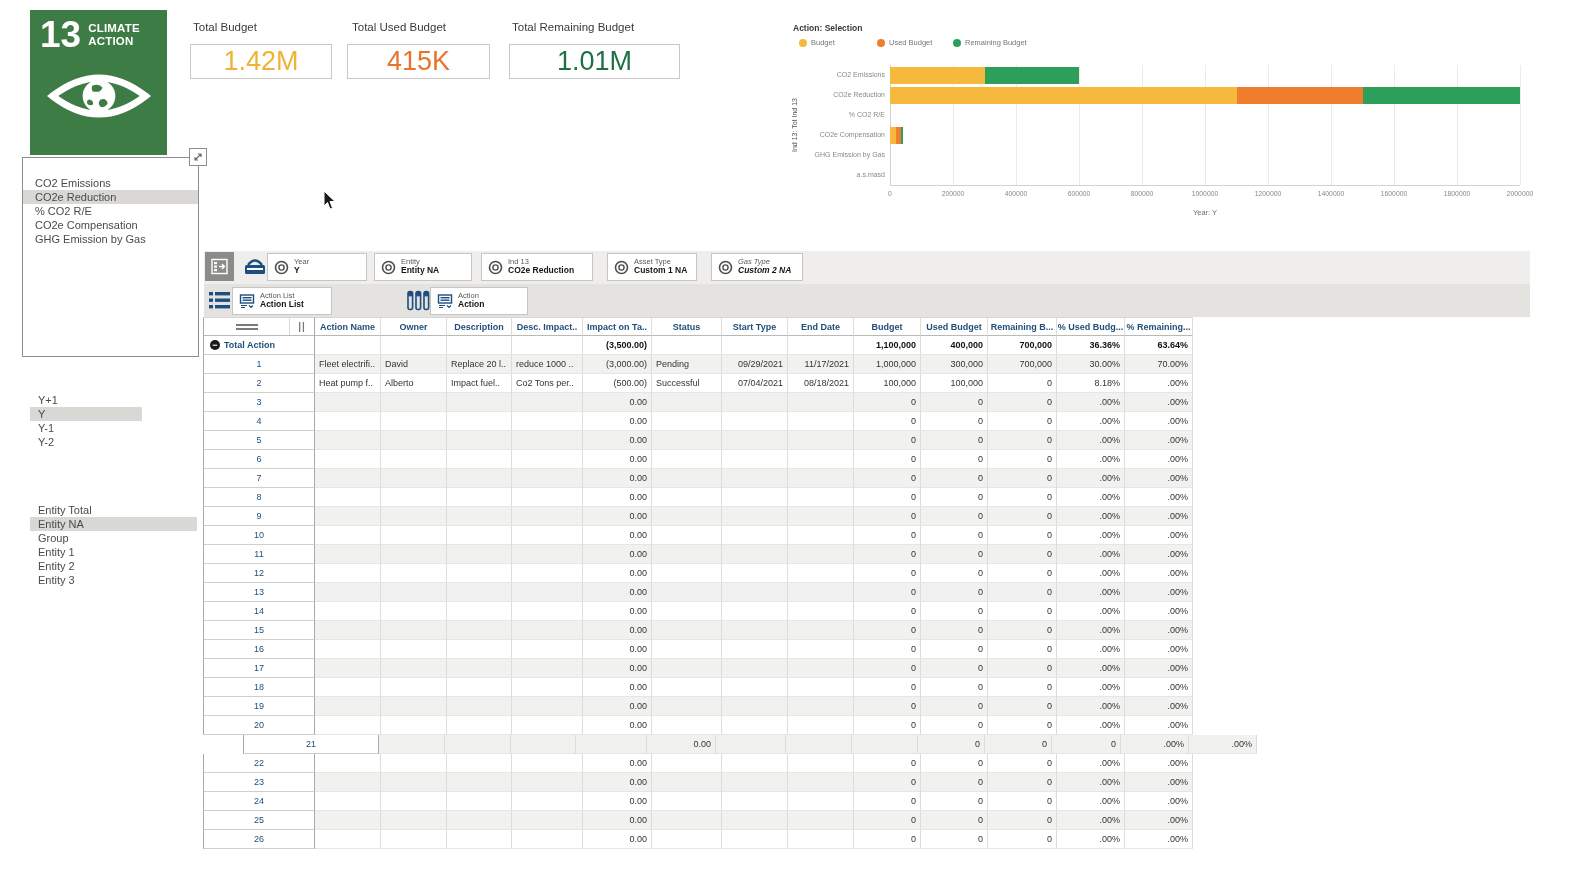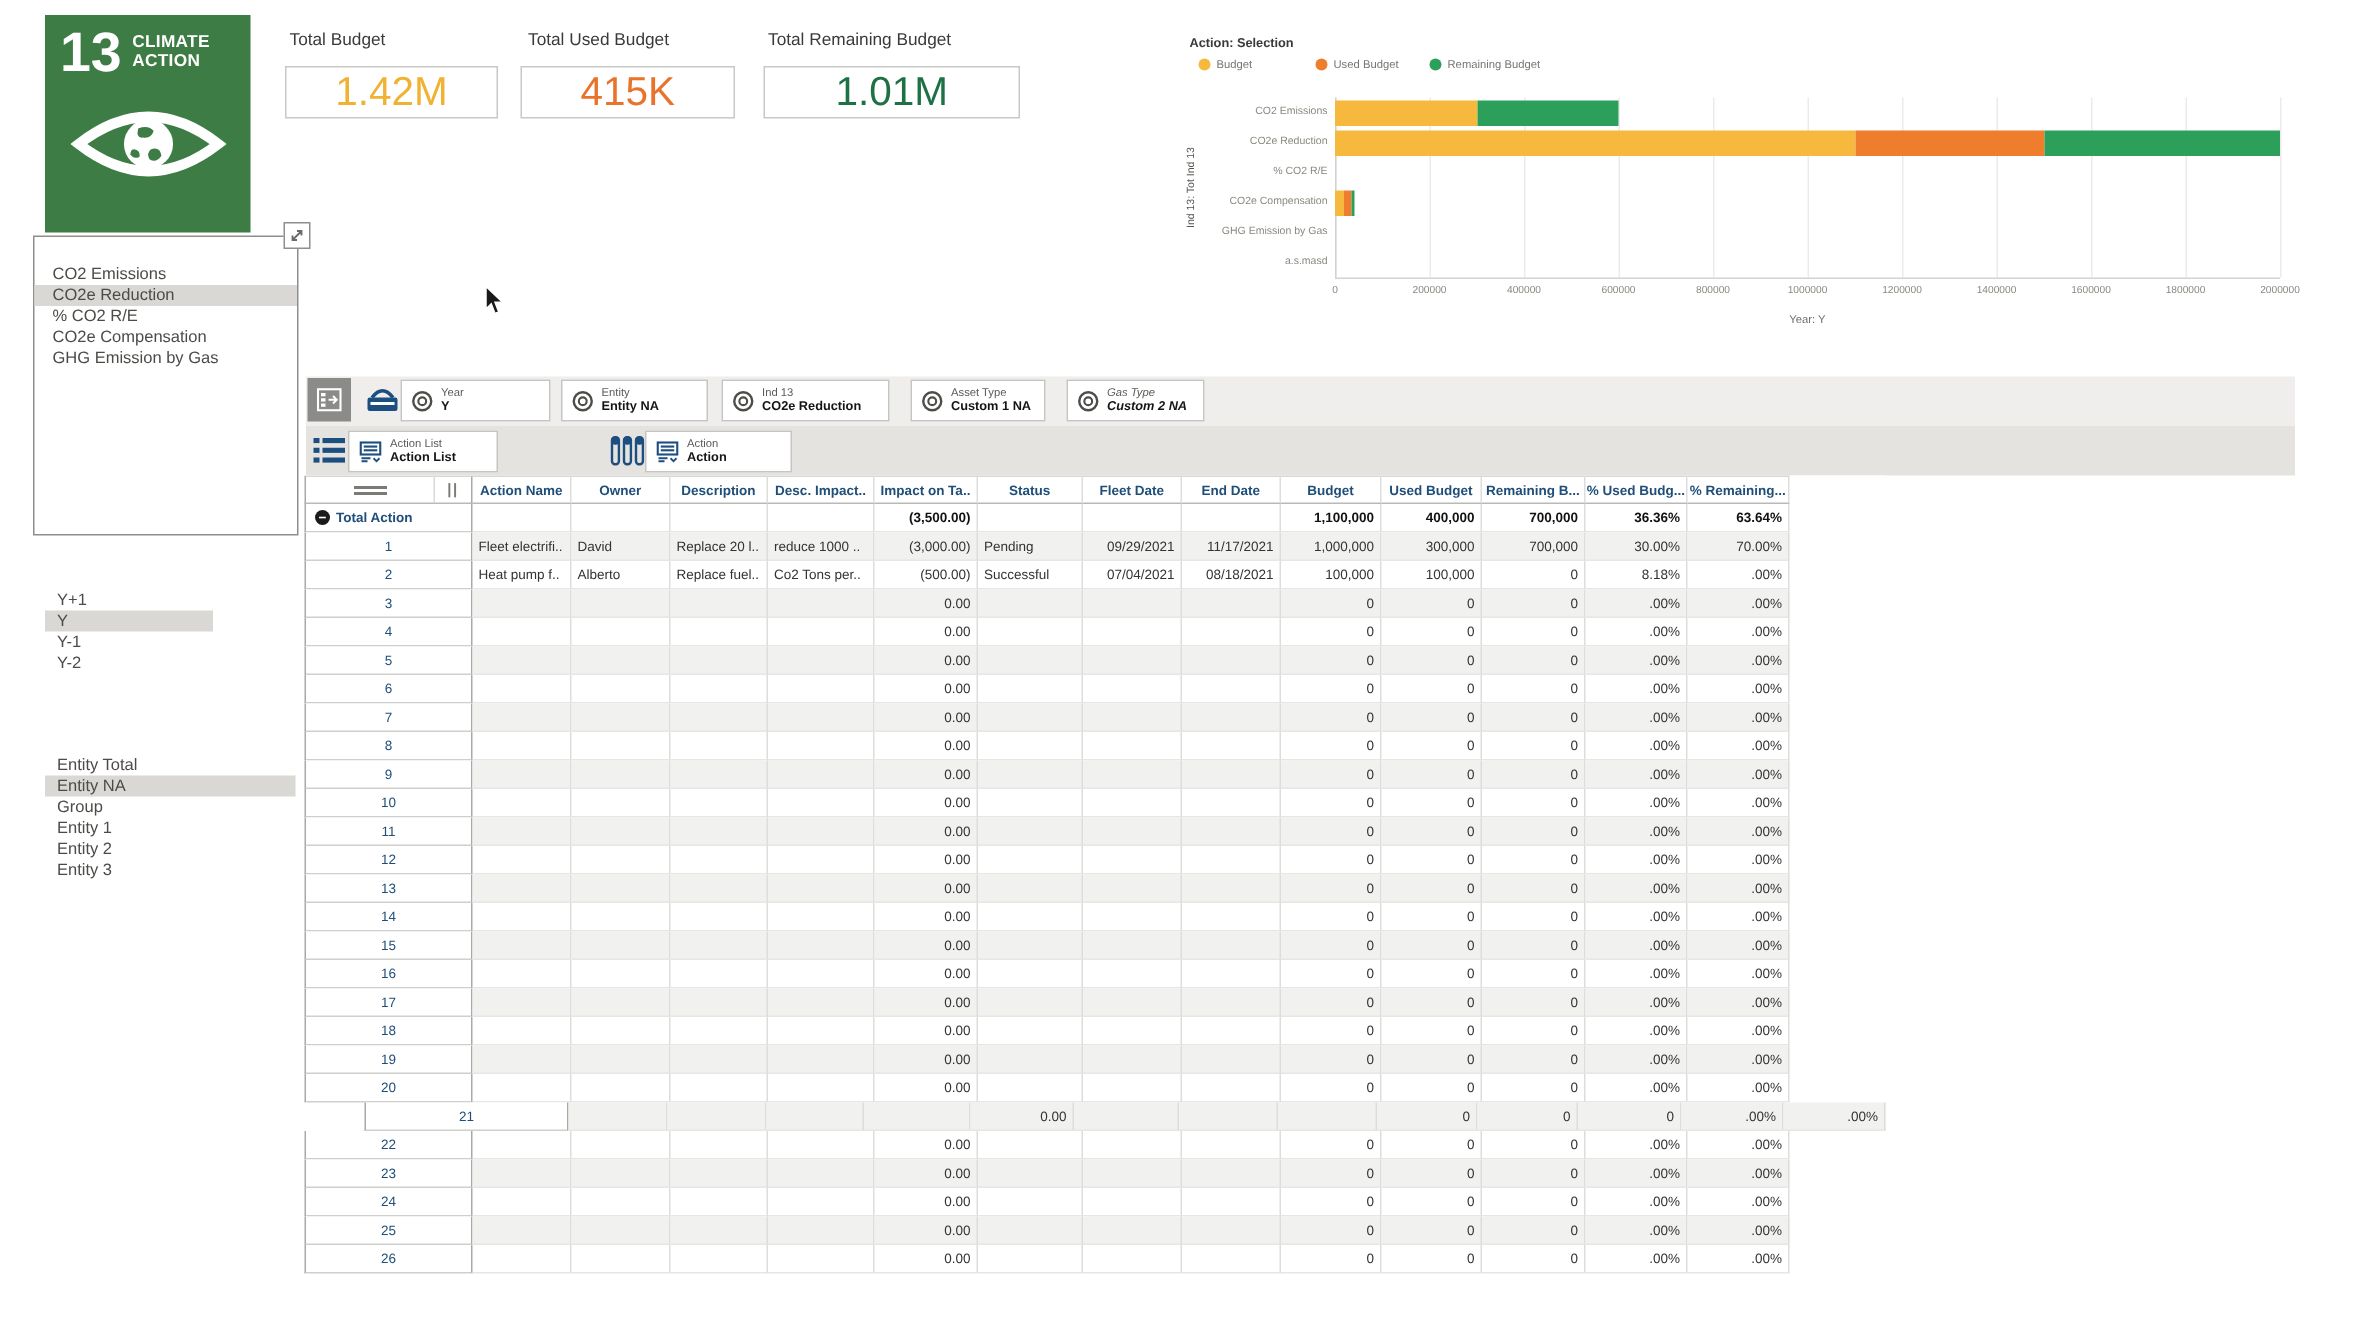--- a/index.html
+++ b/index.html
@@ -321,21 +321,21 @@
         <div style="width: 25px; display: flex; justify-content: center; border-left: 1px solid rgb(217, 217, 215); height: 100%; align-items: center;">
           <div class="pipes">||</div>
         </div>
       </div>
       <div class="g-cell" style="width: 66px;">Action Name</div>
       <div class="g-cell" style="width: 66px;">Owner</div>
       <div class="g-cell" style="width: 65px;">Description</div>
       <div class="g-cell" style="width: 71px;">Desc. Impact..</div>
       <div class="g-cell" style="width: 69px;">Impact on Ta..</div>
       <div class="g-cell" style="width: 70px;">Status</div>
-      <div class="g-cell" style="width: 66px;">Fleet Date</div>
+      <div class="g-cell" style="width: 66px;">Start Type</div>
       <div class="g-cell" style="width: 66px; text-align: center;">End Date</div>
       <div class="g-cell" style="width: 67px;">Budget</div>
       <div class="g-cell" style="width: 67px;">Used Budget</div>
       <div class="g-cell" style="width: 69px;">Remaining B...</div>
       <div class="g-cell" style="width: 68px;">% Used Budg...</div>
       <div class="g-cell" style="width: 68px;">% Remaining...</div>
     </div>
     <div class="g-row total-row">
       <div class="g-cell label-cell al" style="width: 112px; padding-left: 0px;">
         <div class="circle-minus">−</div>
@@ -368,21 +368,21 @@
       <div class="g-cell ar stripe" style="width: 67px;">1,000,000</div>
       <div class="g-cell ar stripe" style="width: 67px;">300,000</div>
       <div class="g-cell ar stripe" style="width: 69px;">700,000</div>
       <div class="g-cell ar stripe" style="width: 68px;">30.00%</div>
       <div class="g-cell ar stripe" style="width: 68px;">70.00%</div>
     </div>
     <div class="g-row">
       <div class="g-cell label-cell ac" style="width: 112px;">2</div>
       <div class="g-cell al" style="width: 66px;">Heat pump f..</div>
       <div class="g-cell al" style="width: 66px;">Alberto</div>
-      <div class="g-cell al" style="width: 65px;">Replace fuel..</div>
+      <div class="g-cell al" style="width: 65px;">Impact fuel..</div>
       <div class="g-cell al" style="width: 71px;">Co2 Tons per..</div>
       <div class="g-cell ar" style="width: 69px;">(500.00)</div>
       <div class="g-cell al" style="width: 70px;">Successful</div>
       <div class="g-cell ar" style="width: 66px;">07/04/2021</div>
       <div class="g-cell ar" style="width: 66px;">08/18/2021</div>
       <div class="g-cell ar" style="width: 67px;">100,000</div>
       <div class="g-cell ar" style="width: 67px;">100,000</div>
       <div class="g-cell ar" style="width: 69px;">0</div>
       <div class="g-cell ar" style="width: 68px;">8.18%</div>
       <div class="g-cell ar" style="width: 68px;">.00%</div>

